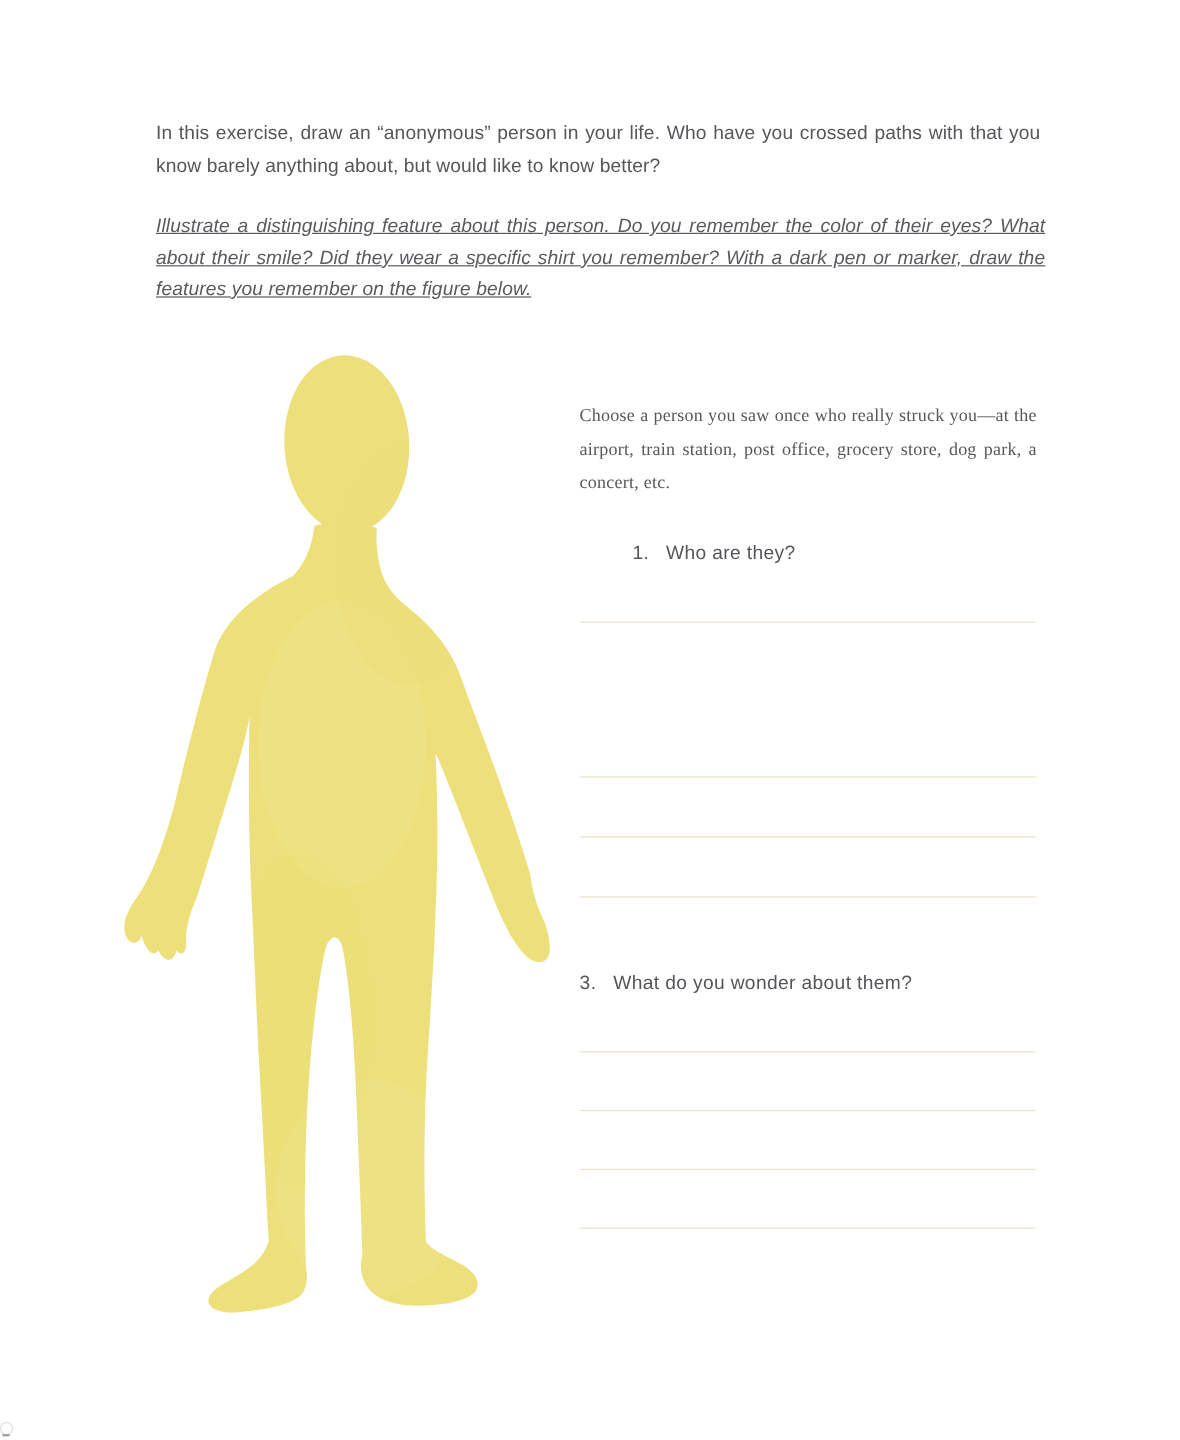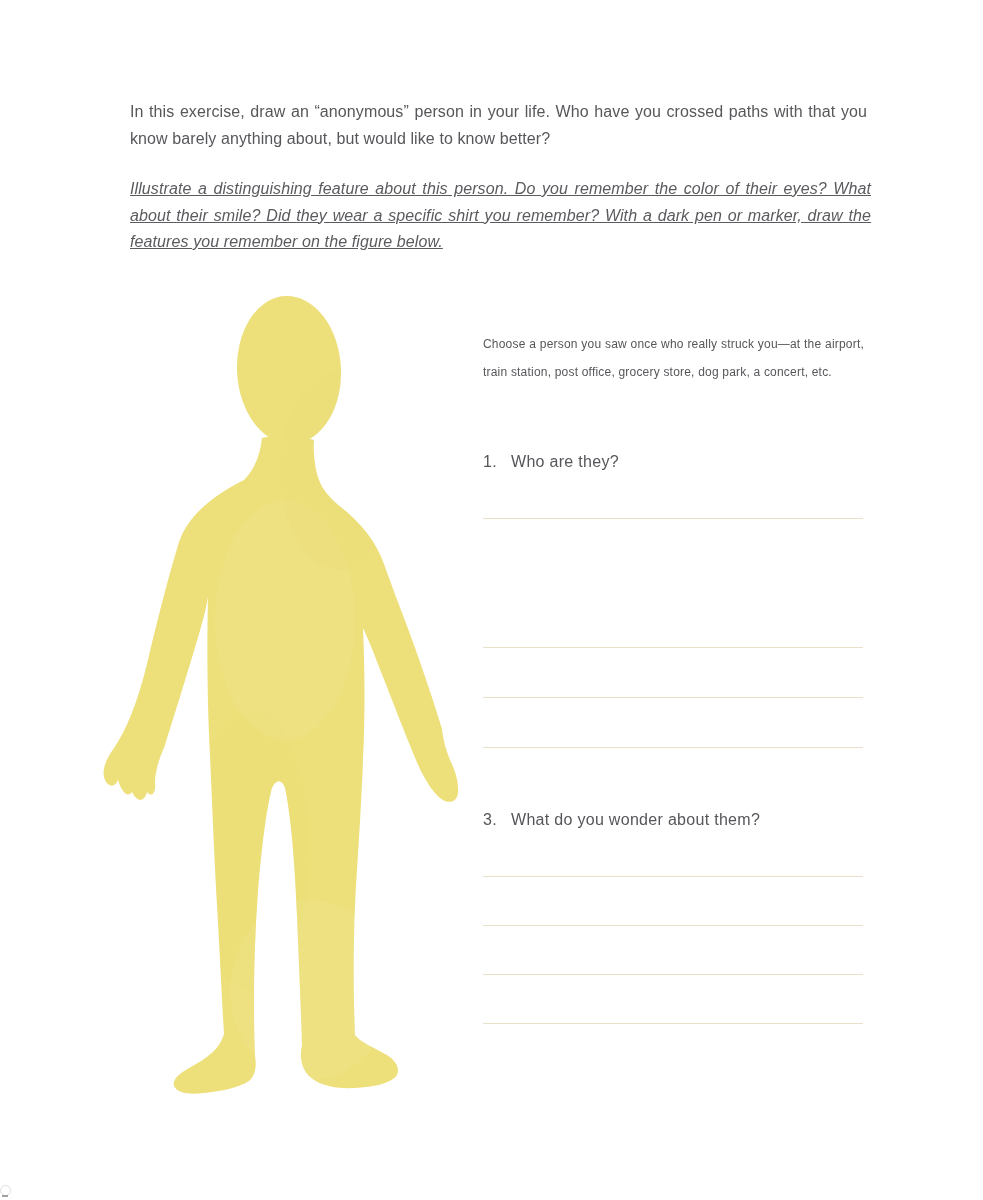--- a/index.html
+++ b/index.html
@@ -20,24 +20,25 @@
   }
   .para.italic{
     font-style:italic;
     color:#5a5b5e;
     text-decoration:underline;
   }
   .prompt{
     position:absolute;
     left:483px;top:318px;width:381px;
     color:#56575a;
-    font-size:12px;
+    font-size:15px;
     line-height:28px;
     letter-spacing:0.2px;
     text-align:justify;
+    font-family:Liberation Serif, serif;
   }
   .question{
     position:absolute;
     left:483px;
     color:#55565a;
     font-size:16px;
     letter-spacing:0.3px;
     white-space:nowrap;
   }
   .q-num{
@@ -100,21 +101,21 @@
     <g clip-path="url(#silclip)">
       <ellipse cx="185" cy="330" rx="70" ry="120" fill="#ffffff" opacity="0.06"></ellipse>
       <ellipse cx="240" cy="180" rx="60" ry="100" fill="#e2cf5a" opacity="0.08"></ellipse>
       <ellipse cx="150" cy="560" rx="60" ry="140" fill="#e2cf5a" opacity="0.07"></ellipse>
       <ellipse cx="210" cy="700" rx="80" ry="90" fill="#ffffff" opacity="0.05"></ellipse>
     </g>
   </svg>
 
   <p class="prompt">Choose a person you saw once who really struck you—at the airport, train station, post office, grocery store, dog park, a concert, etc.</p>
 
-  <div class="question" style="top:453px;">
+  <div class="question" style="top:453px;margin-left:44px;">
     <span class="q-num">1.</span><span>Who are they?</span>
   </div>
   <div class="answer-line" style="top:518px;"></div>
 
   <div class="answer-line" style="top:647px;"></div>
   <div class="answer-line" style="top:697px;"></div>
   <div class="answer-line" style="top:747px;"></div>
 
   <div class="question" style="top:811px;">
     <span class="q-num">3.</span><span>What do you wonder about them?</span>

